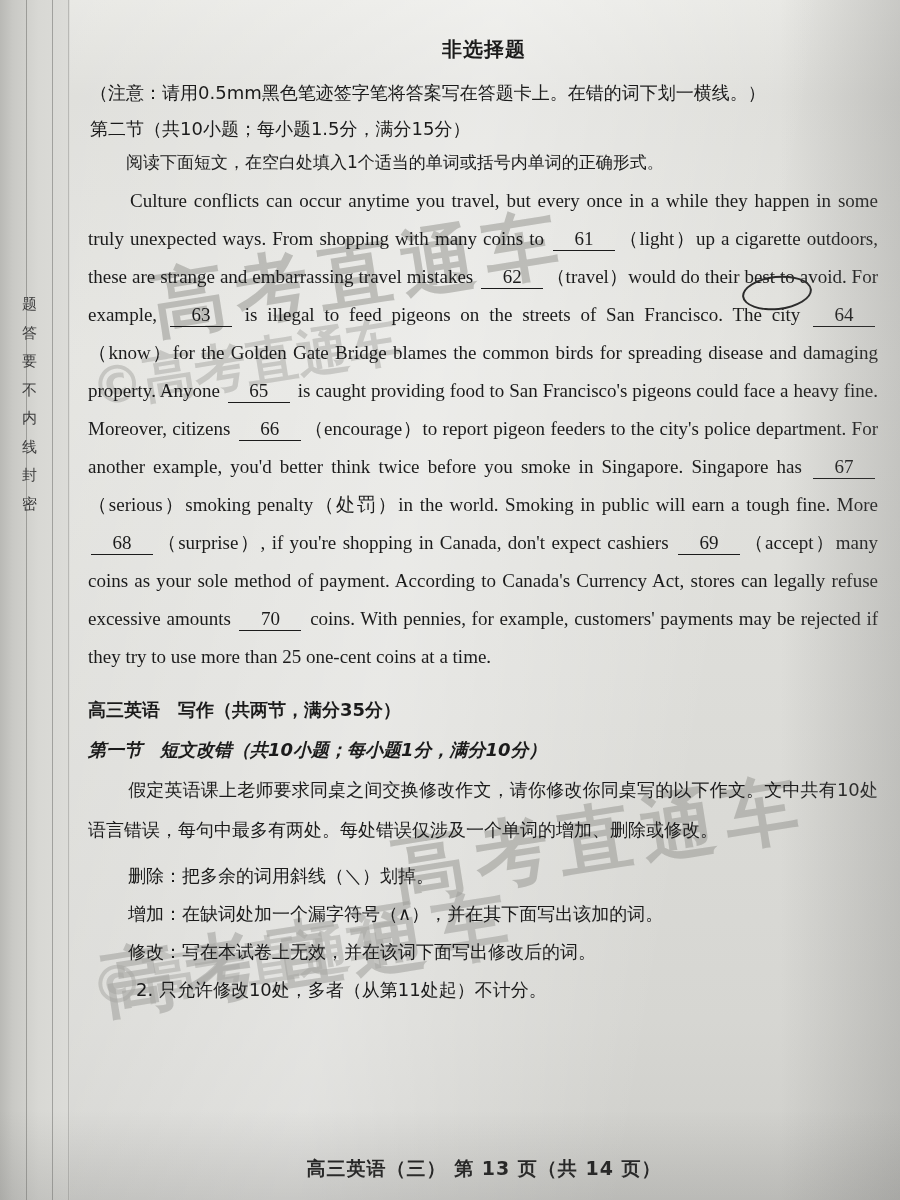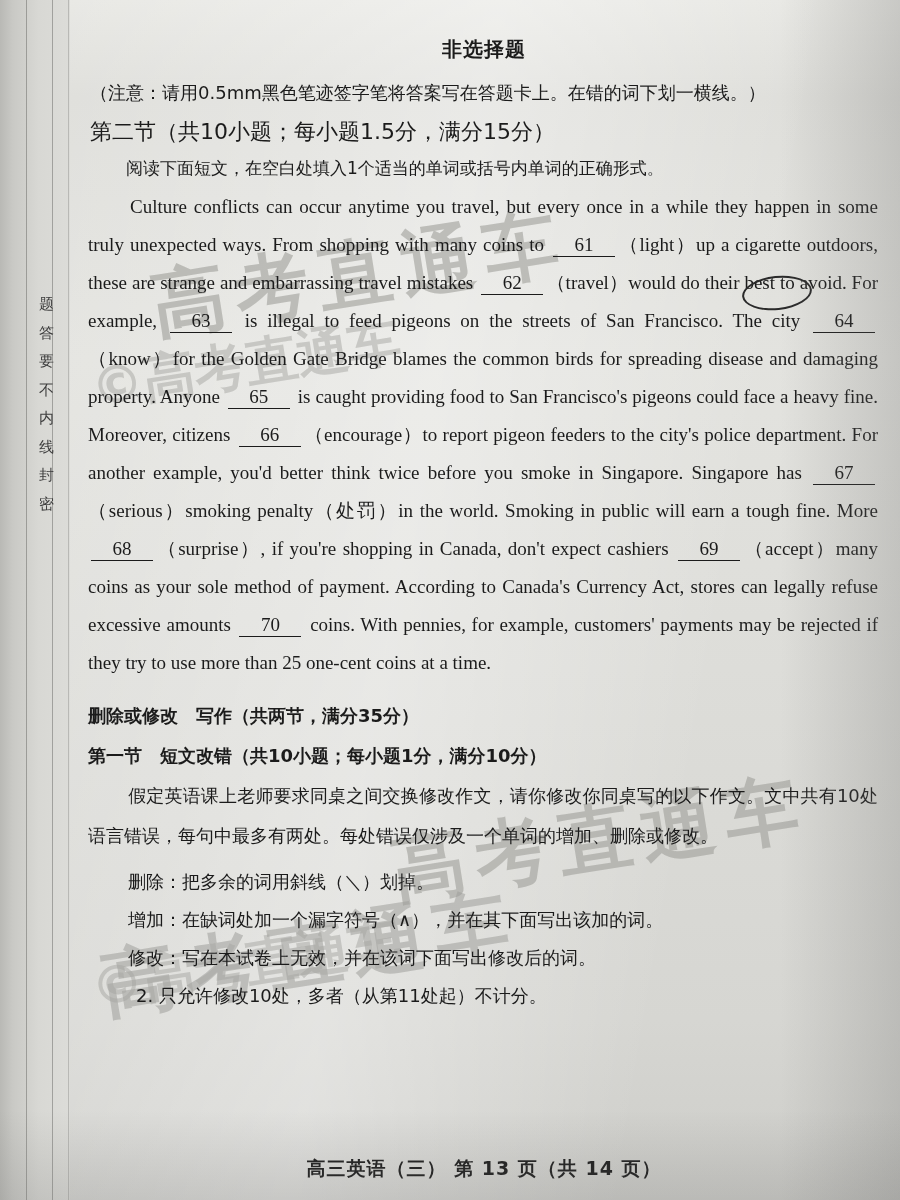--- a/index.html
+++ b/index.html
@@ -38,21 +38,21 @@
     background: rgba(90,90,88,0.45);
   }
   .edge-line.l1 { left: 26px; }
   .edge-line.l2 { left: 52px; }
   .edge-line.l3 { left: 68px; background: rgba(120,120,118,0.35); }
 
   .vert-note {
     position: absolute;
     left: 22px;
     width: 34px;
-    text-align: right;
+    text-align: left;
     font-size: 15px;
     color: #3d3d3d;
     font-family: "DejaVu Sans", sans-serif;
     letter-spacing: 2px;
     line-height: 1.9;
   }
 
   
   .shade-right {
     position: absolute;
@@ -131,21 +131,21 @@
   .cn {
     font-family: "DejaVu Sans", sans-serif;
   }
   .note-line {
     font-size: 18px;
     margin-top: 18px;
     margin-left: 6px;
     letter-spacing: 0px;
   }
   .section-line {
-    font-size: 22px;
+    font-size: 18px;
     margin-top: 12px;
     margin-left: 6px;
   }
   .instr-line {
     font-size: 17px;
     margin-top: 10px;
     margin-left: 42px;
   }
   .passage {
     margin-top: 8px;
@@ -173,20 +173,21 @@
     font-family: "DejaVu Sans", sans-serif;
     margin-top: 22px;
     margin-left: 4px;
   }
   .sub-head {
     font-size: 18px;
     font-weight: bold;
     font-family: "DejaVu Sans", sans-serif;
     margin-top: 16px;
     margin-left: 4px;
+    font-style: italic;
   }
   .cn-para {
     font-size: 18px;
     font-family: "DejaVu Sans", sans-serif;
     line-height: 40px;
     margin-top: 8px;
     margin-left: 4px;
     width: 790px;
     text-align: justify;
   }
@@ -264,21 +265,21 @@
 
     <div class="section-line cn">第二节（共10小题；每小题1.5分，满分15分）</div>
 
     <div class="instr-line cn">阅读下面短文，在空白处填入1个适当的单词或括号内单词的正确形式。</div>
 
     <div class="passage" id="cloze-passage"><span class="indent"></span><span>Culture conflicts can occur anytime you travel, but every once in a while they happen in some truly unexpected ways. From shopping with many coins to </span><span class="blank">61</span><span>（light）up a cigarette outdoors, these are strange and embarrassing travel mistakes </span><span class="blank">62</span><span>（travel）would do their best to avoid. For example, </span><span class="blank">63</span><span> is illegal to feed pigeons on the streets of San Francisco. The city </span><span class="blank">64</span><span>（know）for the Golden Gate Bridge blames the common birds for spreading disease and damaging property. Anyone </span><span class="blank">65</span><span> is caught providing food to San Francisco's pigeons could face a heavy fine. Moreover, citizens </span><span class="blank">66</span><span>（encourage）to report pigeon feeders to the city's police department. For another example, you'd better think twice before you smoke in Singapore. Singapore has </span><span class="blank">67</span><span>（serious）smoking penalty（处罚）in the world. Smoking in public will earn a tough fine. More </span><span class="blank">68</span><span>（surprise）, if you're shopping in Canada, don't expect cashiers </span><span class="blank">69</span><span>（accept）many coins as your sole method of payment. According to Canada's Currency Act, stores can legally refuse excessive amounts </span><span class="blank">70</span><span> coins. With pennies, for example, customers' payments may be rejected if they try to use more than 25 one-cent coins at a time.</span></div>
 
     <div class="pen-circle"></div>
     <div class="ghost">&nbsp;</div>
 
-    <div class="part4-head cn">删除或修改　写作（共两节，满分35分）</div>
+    <div class="part4-head cn">高三英语　写作（共两节，满分35分）</div>
 
     <div class="sub-head cn">第一节　短文改错（共10小题；每小题1分，满分10分）</div>
 
     <div class="cn-para"><span class="indent"></span><span>假定英语课上老师要求同桌之间交换修改作文，请你修改你同桌写的以下作文。文中共有10处语言错误，每句中最多有两处。每处错误仅涉及一个单词的增加、删除或修改。</span></div>
 
     <div class="cn-item">删除：把多余的词用斜线（＼）划掉。</div>
     <div class="cn-item">增加：在缺词处加一个漏字符号（∧），并在其下面写出该加的词。</div>
     <div class="cn-item">修改：写在本试卷上无效，并在该词下面写出修改后的词。</div>
 
     <div class="notice2">2. 只允许修改10处，多者（从第11处起）不计分。</div>

